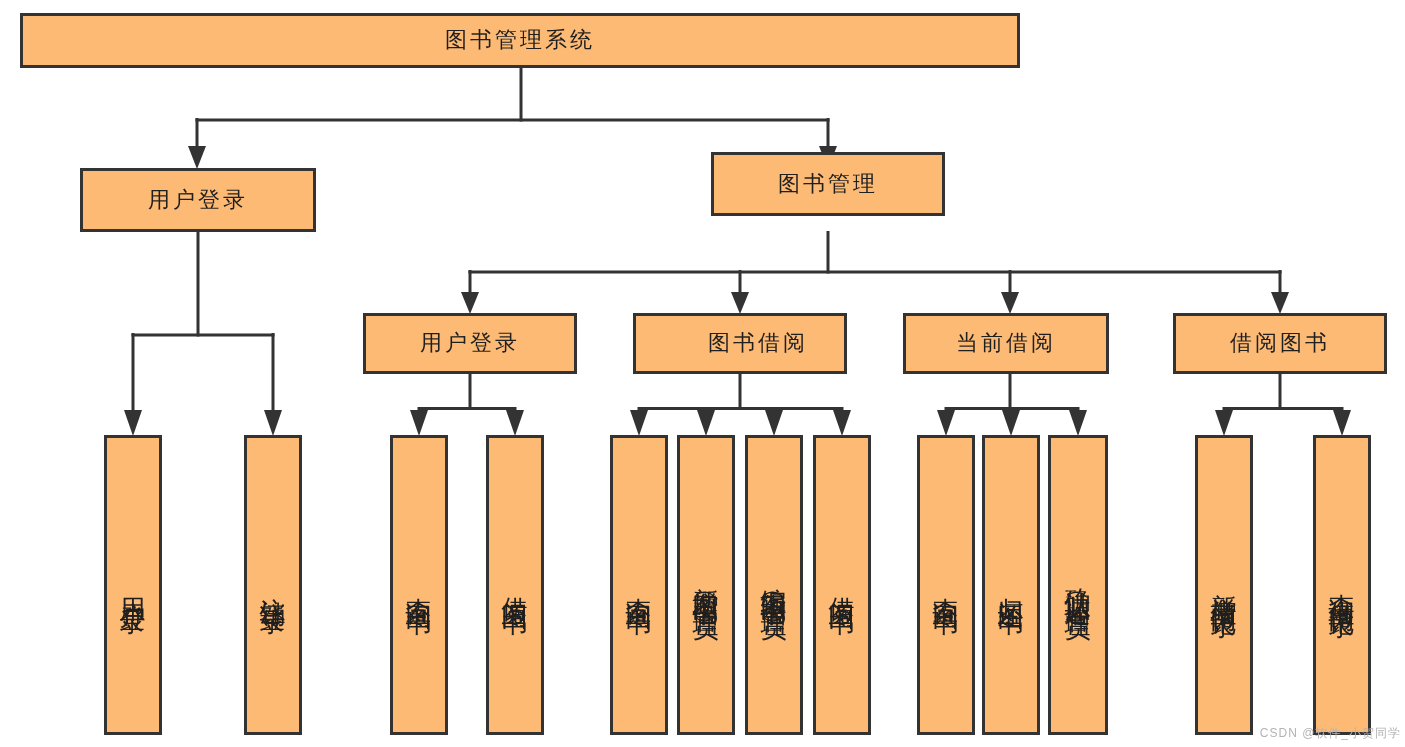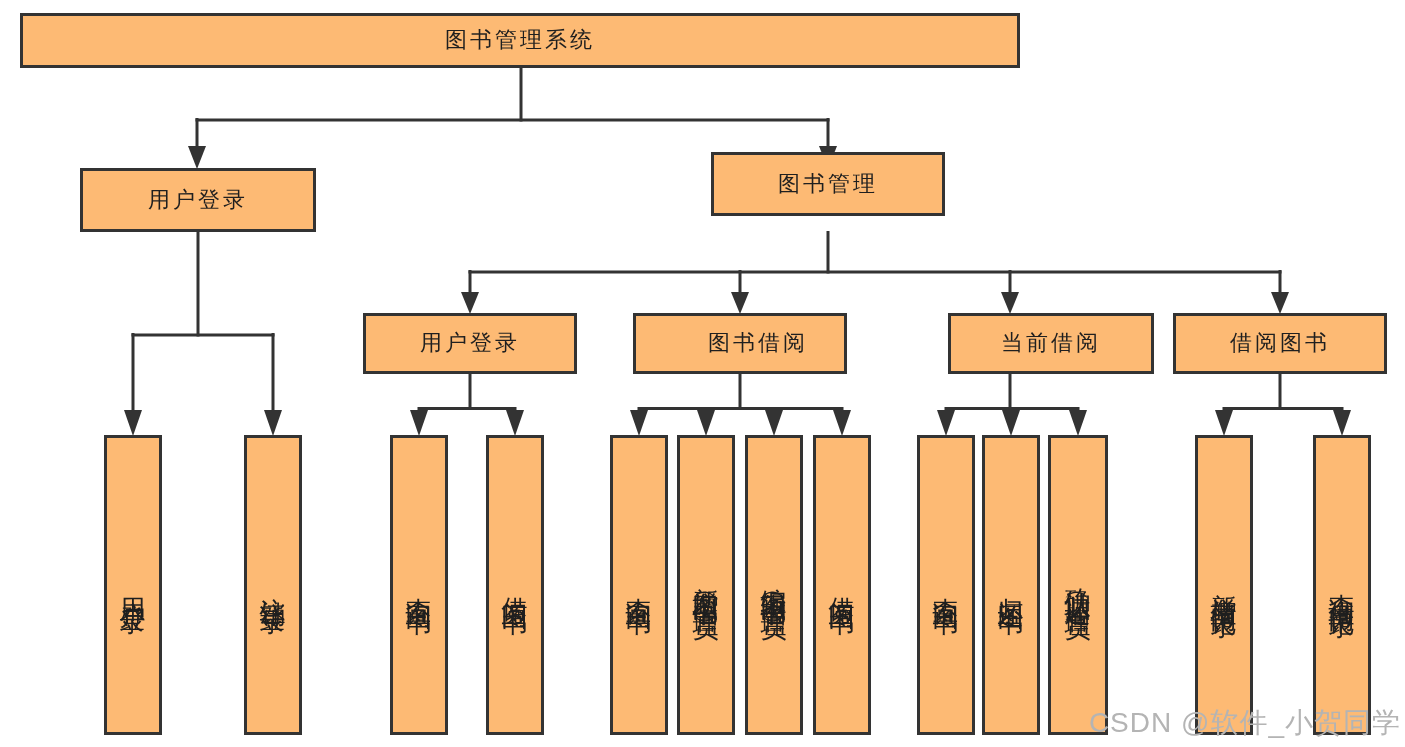--- a/index.html
+++ b/index.html
@@ -43,21 +43,21 @@
     writing-mode: vertical-rl;
     text-orientation: mixed;
     font-size: 26px;
     letter-spacing: 4px;
     line-height: 1;
   }
   .watermark {
     position: absolute;
     right: 4px;
     bottom: 5px;
-    font-size: 28px;
+    font-size: 12px;
     letter-spacing: 1px;
     color: #b4b4b4;
     z-index: 10;
     white-space: nowrap;
   }
 </style>
 </head>
 <body>
 
 <div class="canvas">
@@ -115,21 +115,21 @@
     </g>
   </svg>
 
   <div class="node h-node" style="left:20px; top:13px; width:1000px; height:55px;">图书管理系统</div>
 
   <div class="node h-node" style="left:80px; top:168px; width:236px; height:64px;">用户登录</div>
   <div class="node h-node" style="left:711px; top:152px; width:234px; height:64px;">图书管理</div>
 
   <div class="node h-node" style="left:363px; top:313px; width:214px; height:61px;">用户登录</div>
   <div class="node h-node" style="left:633px; top:313px; width:214px; height:61px;padding-left:36px;">图书借阅</div>
-  <div class="node h-node" style="left:903px; top:313px; width:206px; height:61px;margin-left:45px;">当前借阅</div>
+  <div class="node h-node" style="left:903px; top:313px; width:206px; height:61px;">当前借阅</div>
   <div class="node h-node" style="left:1173px; top:313px; width:214px; height:61px;">借阅图书</div>
 
   <div class="node v-node" style="left:104px; top:435px; width:58px; height:300px;">用户登录</div>
   <div class="node v-node" style="left:244px; top:435px; width:58px; height:300px;">注销登录</div>
 
   <div class="node v-node" style="left:390px; top:435px; width:58px; height:300px;">查询图书</div>
   <div class="node v-node" style="left:486px; top:435px; width:58px; height:300px;">借阅图书</div>
 
   <div class="node v-node" style="left:610px; top:435px; width:58px; height:300px;">查询图书</div>
   <div class="node v-node" style="left:677px; top:435px; width:58px; height:300px;">新增图书（管理员）</div>

